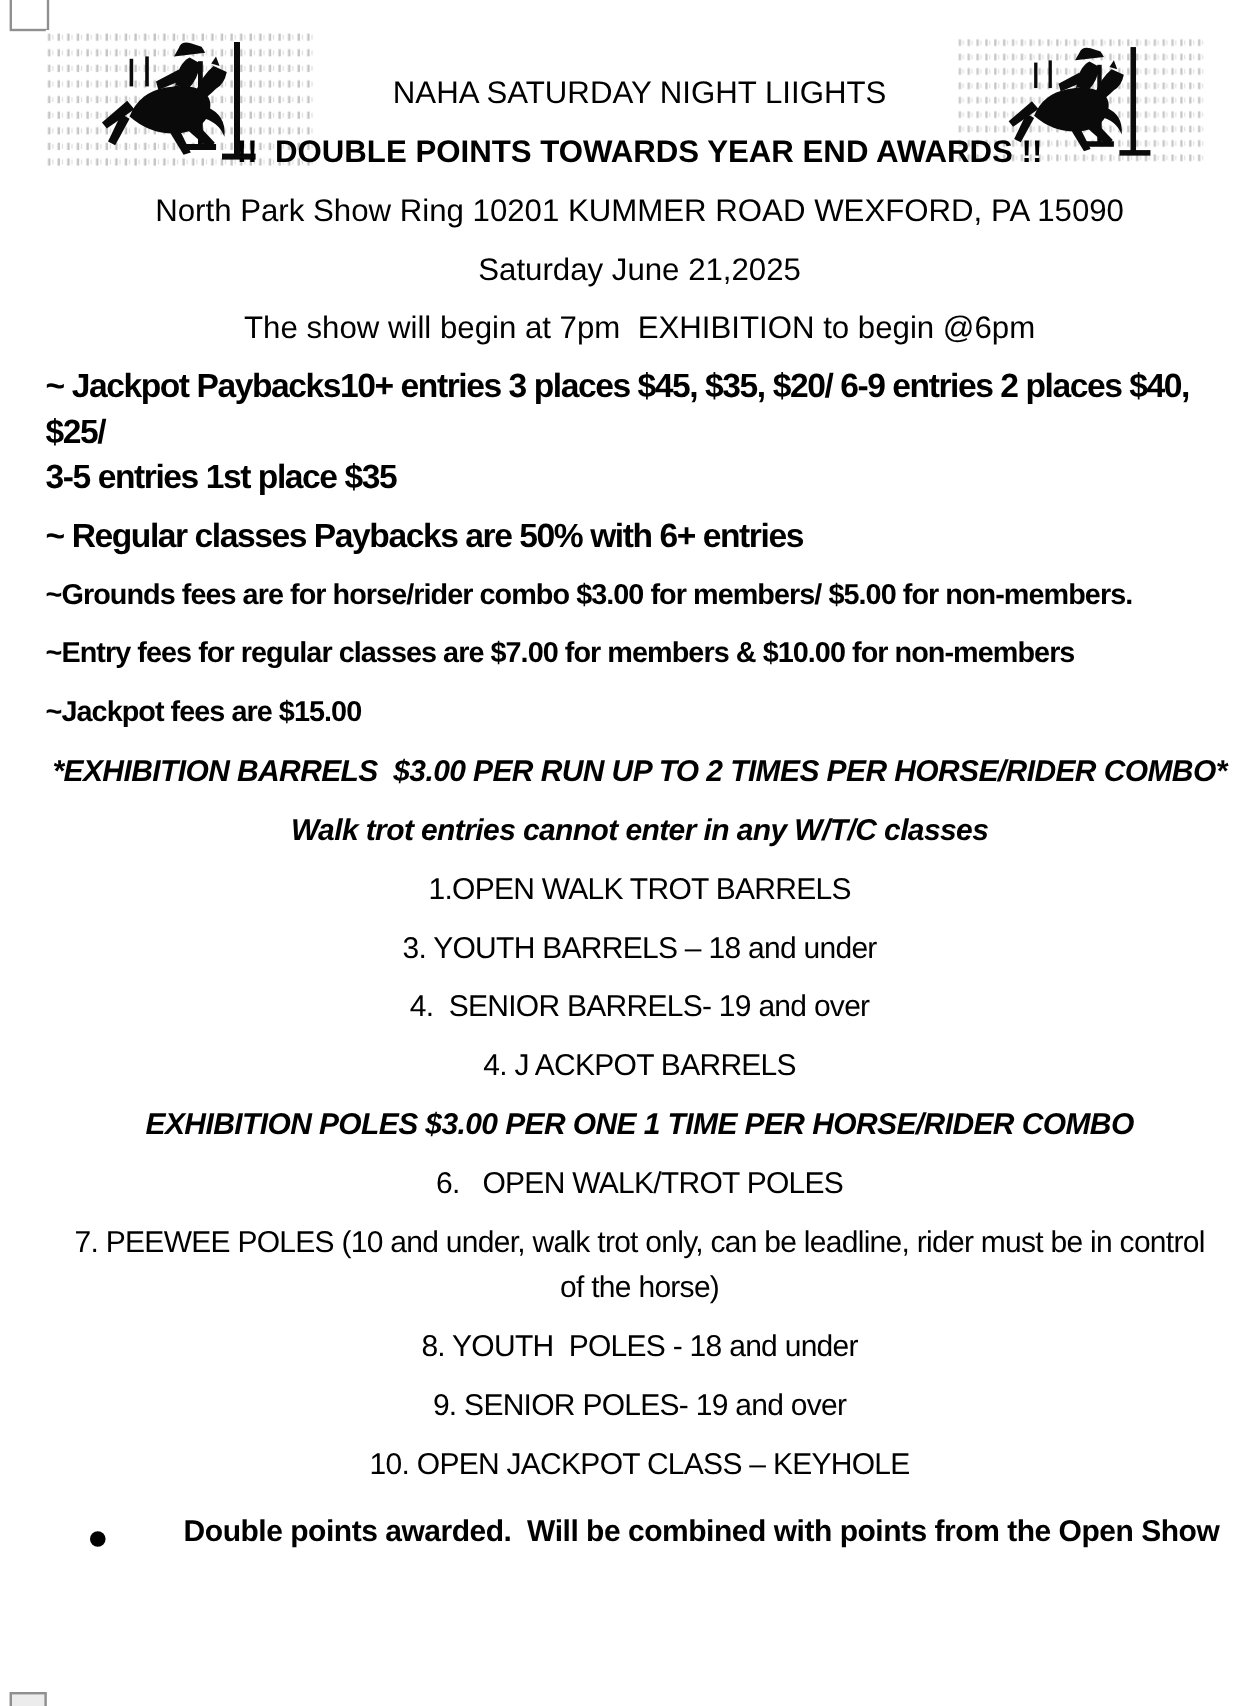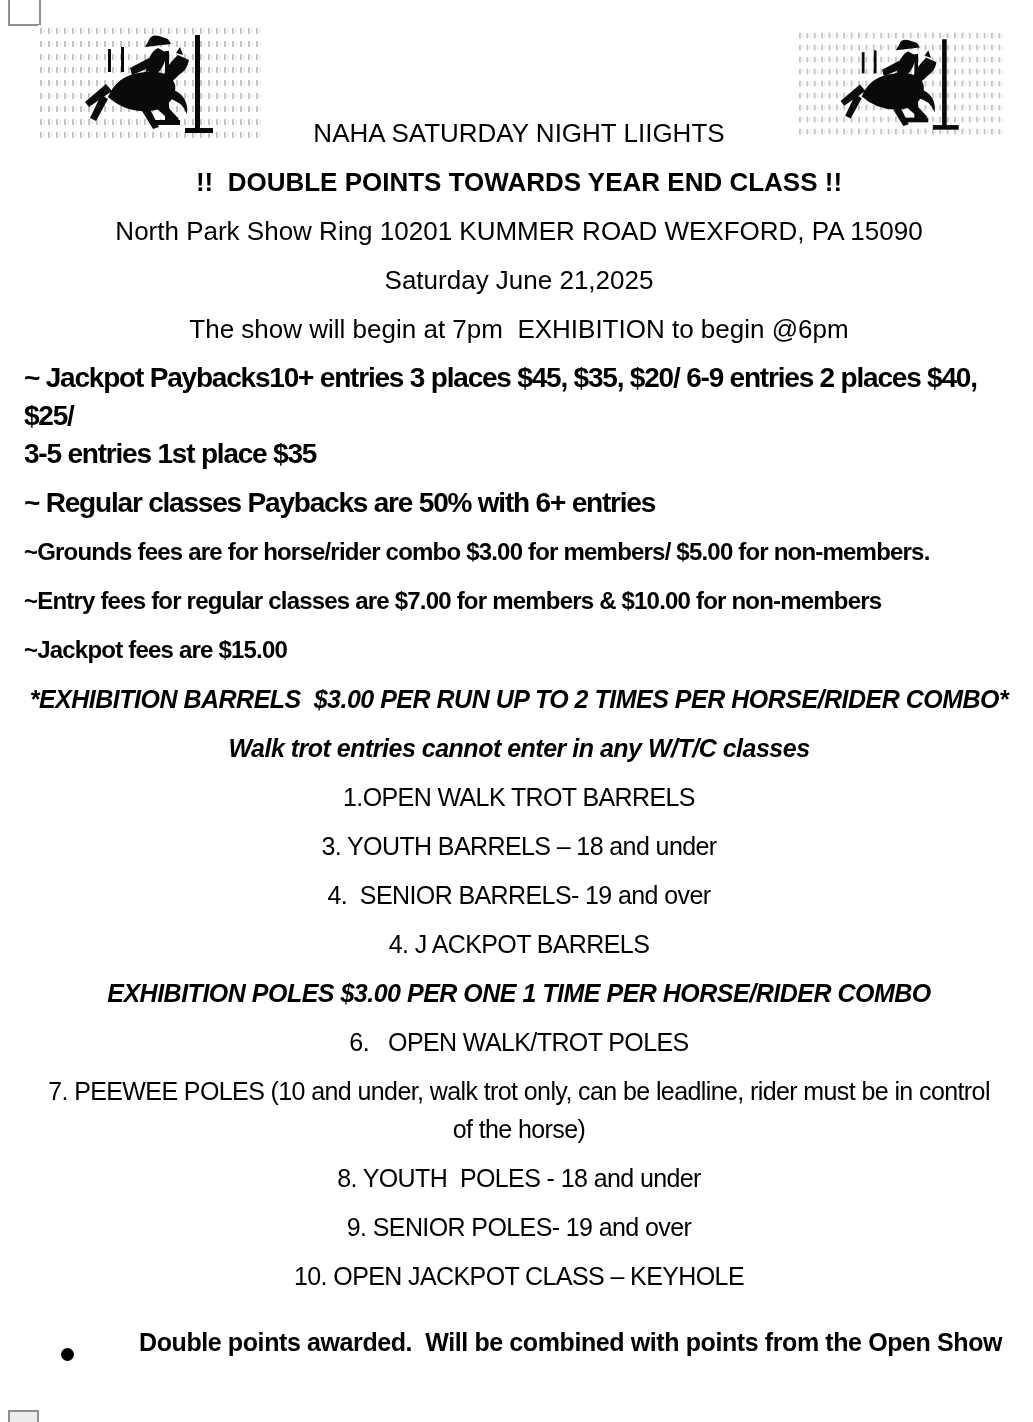--- a/index.html
+++ b/index.html
@@ -7,43 +7,43 @@
     position: relative;
     width: 1033px;
     height: 1422px;
     background: #ffffff;
     color: #000000;
     font-family: "Liberation Sans", "DejaVu Sans", sans-serif;
     overflow: hidden;
   }
   .content {
     position: absolute;
-    left: 24px;
+    left: 38px;
     top: 0;
     width: 990px;
-    padding-top: 114px;
+    padding-top: 58px;
   }
   .para {
     margin: 0 0 11px 0;
     font-size: 25px;
     line-height: 38px;
     white-space: pre-wrap;
     letter-spacing: -0.3px;
   }
   .center { text-align: center; }
   .t26 { font-size: 26px; letter-spacing: 0; }
   .bold { font-weight: bold; }
   .bolditalic { font-weight: bold; font-style: italic; letter-spacing: -0.5px; text-align: center; }
   .payb { font-weight: bold; font-size: 28px; letter-spacing: -1.2px; }
   .fees { font-weight: bold; font-size: 24px; letter-spacing: -0.8px; }
   .cond { letter-spacing: -0.6px; text-align: center; }
   .bullet-row {
     display: flex;
-    align-items: flex-end;
-    margin-top: 28px;
+    align-items: center;
+    margin-top: 18px;
   }
   .bullet-dot {
     width: 13px;
     height: 13px;
     border-radius: 50%;
     background: #000;
     margin-left: 37px;
     margin-top: 13px;
     flex: 0 0 auto;
   }
@@ -127,21 +127,21 @@
   </div>
 
   <div class="clipart right">
     <svg width="208" height="108" viewBox="0 0 225 117" xmlns="http://www.w3.org/2000/svg">
       <use href="#horse-rider"></use>
     </svg>
   </div>
 
   <div class="content">
     <p class="para center t26">NAHA SATURDAY NIGHT LIIGHTS</p>
-    <p class="para center t26 bold">!!  DOUBLE POINTS TOWARDS YEAR END CLASS !!</p>
+    <p class="para center t26 bold">!!  DOUBLE POINTS TOWARDS YEAR END AWARDS !!</p>
     <p class="para center t26">North Park Show Ring 10201 KUMMER ROAD WEXFORD, PA 15090</p>
     <p class="para center t26">Saturday June 21,2025</p>
     <p class="para center t26">The show will begin at 7pm  EXHIBITION to begin @6pm</p>
 
     <p class="para payb">~ Jackpot Paybacks10+ entries 3 places $45, $35, $20/ 6-9 entries 2 places $40, $25/
 3-5 entries 1st place $35</p>
     <p class="para payb">~ Regular classes Paybacks are 50% with 6+ entries</p>
     <p class="para fees">~Grounds fees are for horse/rider combo $3.00 for members/ $5.00 for non-members.</p>
     <p class="para fees">~Entry fees for regular classes are $7.00 for members &amp; $10.00 for non-members</p>
     <p class="para fees">~Jackpot fees are $15.00</p>

